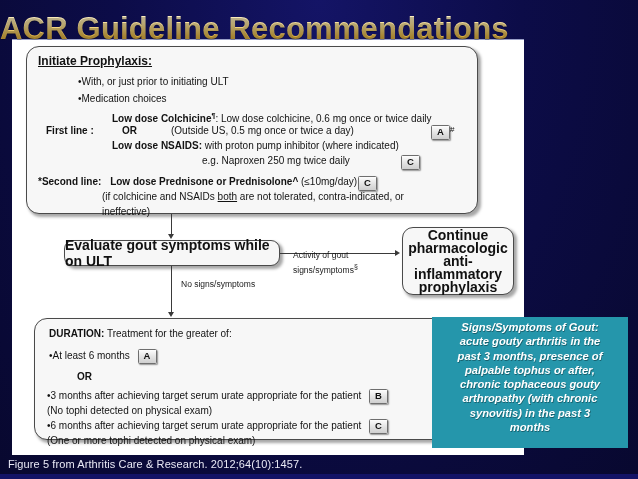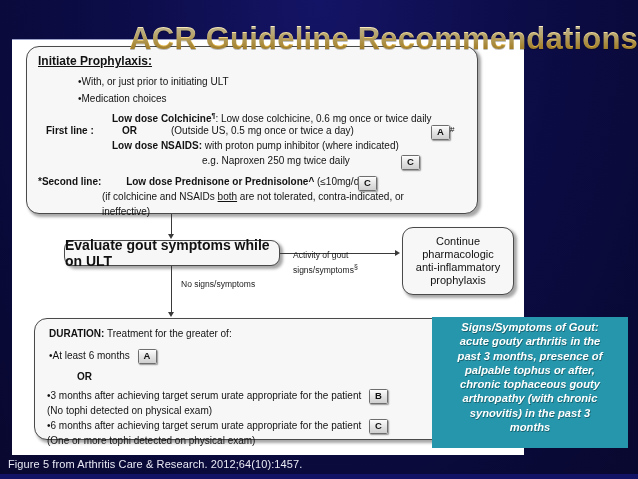--- a/index.html
+++ b/index.html
@@ -21,27 +21,27 @@
     position: absolute;
     inset: 0;
     background:
       radial-gradient(ellipse at 50% 0%, #141466 0%, #0c0c48 45%, #08082f 100%);
     z-index: 0;
   }
 
   
   .title-bar {
     position: absolute;
-    left: 0; top: 12px;
+    left: 0; top: 2px;
     width: 638px;
     height: 54px;
     z-index: 4;
     display: flex;
     align-items: center;
-    justify-content: flex-end;
+    justify-content: flex-start;
   }
   .title-text {
     font-size: 31px;
     font-weight: bold;
     letter-spacing: 0.2px;
     line-height: 34px;
     white-space: nowrap;
     background: linear-gradient(180deg, #fdf6d8 0%, #f6dd92 38%, #e0b447 70%, #c28f22 100%);
     -webkit-background-clip: text;
     background-clip: text;
@@ -102,21 +102,21 @@
     line-height: 14.5px;
     color: #121212;
     white-space: nowrap;
   }
   .b { font-weight: bold; }
   .u { text-decoration: underline; }
   .head-u { font-weight: bold; text-decoration: underline; font-size: 12px; }
   .small-sup { font-size: 7px; vertical-align: super; }
 
   .eval-label { font-size: 14px; font-weight: bold; color: #111; }
-  .cont-label { font-size: 11px; font-weight: normal; line-height: 13px; color: #111; }
+  .cont-label { font-size: 14px; font-weight: bold; line-height: 13px; color: #111; }
 
   
   .badge {
     display: inline-block;
     min-width: 11px;
     padding: 0px 3px 1px 3px;
     font-size: 9.5px;
     font-weight: bold;
     text-align: center;
     color: #111;
@@ -249,21 +249,21 @@
         <div class="t" style="position:absolute; left:166px; top:45px;">e.g. Naproxen 250 mg twice daily</div>
 
         <div class="badge-abs" style="left:365px; top:44px;">
           <span class="badge">C</span>
         </div>
       </div>
 
       <div style="position:relative; height:46px; margin-top:6px;">
         <div class="t" style="position:absolute; left:2px; top:0;">
           <span class="b">*Second line:</span>
-          <span class="b" style="margin-left:22px;">Low dose Prednisone or Prednisolone^</span>
+          <span class="b" style="margin-left:6px;">Low dose Prednisone or Prednisolone^</span>
           <span>(≤10mg/day)</span>
         </div>
         <div class="badge-abs" style="left:322px; top:-1px;">
           <span class="badge">C</span>
         </div>
         <div class="t" style="position:absolute; left:66px; top:15px;">
           <span>(if colchicine and NSAIDs</span>
           <span class="u">both</span>
           <span>are not tolerated, contra-indicated, or</span>
         </div>

